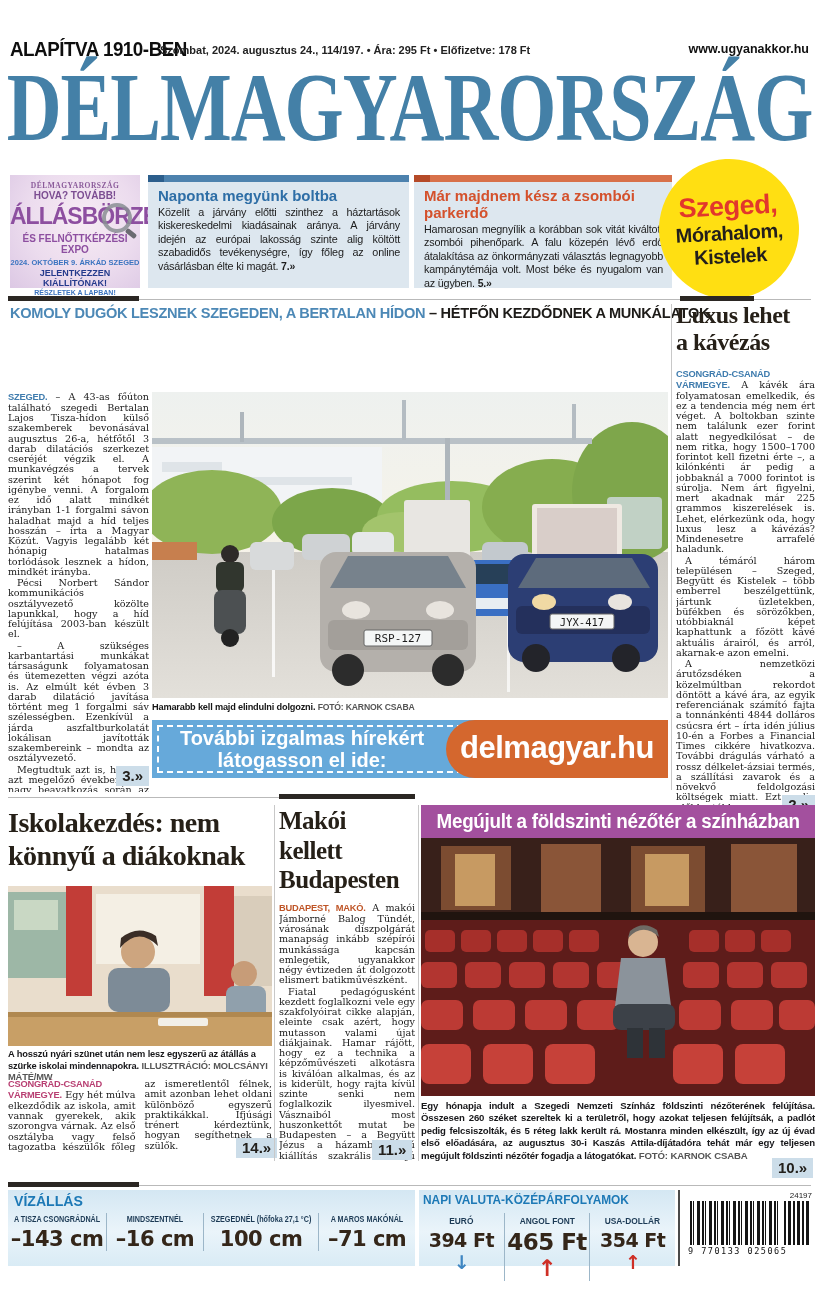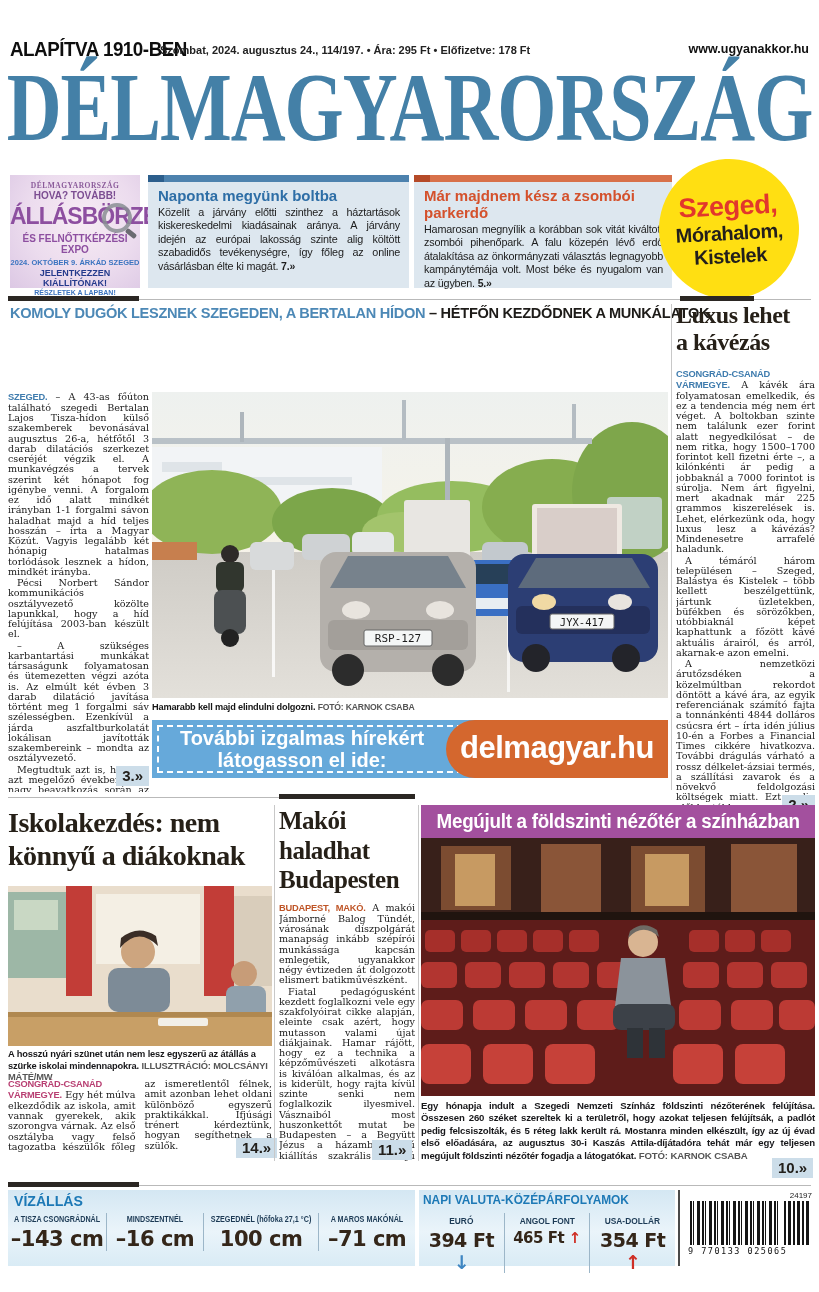--- a/index.html
+++ b/index.html
@@ -259,21 +259,21 @@
 
   <div class="abs vrule" style="left:671px;top:304px;height:486px;"></div>
 
   <div class="abs coffee">
     <div class="ctitle">
       <div>Luxus lehet</div>
       <div>a kávézás</div>
     </div>
     <div class="cbody serifbody">
       <p><span class="loc blue">CSONGRÁD-CSANÁD VÁRMEGYE.</span> <span>A kávék ára folyamatosan emelkedik, és ez a tendencia még nem ért véget. A boltokban szinte nem találunk ezer forint alatt negyedkilósat – de nem ritka, hogy 1500–1700 forintot kell fizetni érte –, a kilónkénti ár pedig a jobbaknál a 7000 forintot is súrolja. Nem árt figyelni, mert akadnak már 225 grammos kiszerelések is. Lehet, elérkezünk oda, hogy luxus lesz a kávézás? Mindenesetre arrafelé haladunk.</span></p>
-      <p class="ind">A témáról három településen – Szeged, Balástya és Kistelek – több kellett beszélgettünk, jártunk üzletekben, büfékben és sörözőkben, utóbbiaknál képet kaphattunk a főzött kávé aktuális árairól, és arról, akarnak-e azon emelni.</p>
+      <p class="ind">A témáról három településen – Szeged, Begyütt és Kistelek – több emberrel beszélgettünk, jártunk üzletekben, büfékben és sörözőkben, utóbbiaknál képet kaphattunk a főzött kávé aktuális árairól, és arról, akarnak-e azon emelni.</p>
       <p class="ind">A nemzetközi árutőzsdéken a közelmúltban rekordot döntött a kávé ára, az egyik referenciának számító fajta a tonnánkénti 4844 dolláros csúcsra ért – írta idén július 10-én a Forbes a Financial Times cikkére hivatkozva. További drágulás várható a rossz délkelet-ázsiai termés, a szállítási zavarok és a növekvő feldolgozási költségek miatt. Ezt pedig előbb-utóbb minden „koffeinfüggő” zsebe megérzi.</p>
       <span class="refbox" style="right:0;bottom:2px;">2.»</span>
     </div>
   </div>
 
   <div class="abs rule" style="left:8px;top:797px;width:407px;"></div>
   <div class="abs rulethick" style="left:279px;top:794px;width:136px;"></div>
 
   <div class="abs stitle school-title">
     <div>Iskolakezdés: nem</div>
@@ -305,21 +305,21 @@
   <div class="abs school-text serifbody">
     <p><span class="loc mag">CSONGRÁD-CSANÁD VÁRMEGYE.</span> <span>Egy hét múlva elkezdődik az iskola, amit vannak gyerekek, akik szorongva várnak. Az első osztályba vagy felső tagozatba készülők főleg az ismeretlentől félnek, amit azonban lehet oldani különböző egyszerű praktikákkal. Ifjúsági trénert kérdeztünk, hogyan segíthetnek a szülők.</span></p>
   </div>
   <div class="abs school-cap"><span>A hosszú nyári szünet után nem lesz egyszerű az átállás a szürke iskolai mindennapokra.</span> <span style="color:#555;">ILLUSZTRÁCIÓ: MOLCSÁNYI MÁTÉ/MW</span></div>
   <span class="refbox" style="left:236px;top:1138px;">14.»</span>
 
   <div class="abs vrule" style="left:274px;top:805px;height:356px;"></div>
 
   <div class="abs stitle batik-title">
     <div>Makói</div>
-    <div>haladhat</div>
+    <div>kellett</div>
     <div>Budapesten</div>
   </div>
   <div class="abs batik-body serifbody">
     <p><span class="loc org">BUDAPEST, MAKÓ.</span> <span>A makói Jámborné Balog Tündét, városának díszpolgárát manapság inkább szépírói munkássága kapcsán emlegetik, ugyanakkor négy évtizeden át dolgozott elismert batikművészként.</span></p>
     <p class="ind">Fiatal pedagógusként kezdett foglalkozni vele egy szakfolyóirat cikke alapján, eleinte csak azért, hogy mutasson valami újat diákjainak. Hamar rájött, hogy ez a technika a képzőművészeti alkotásra is kiválóan alkalmas, és az is kiderült, hogy rajta kívül szinte senki nem foglalkozik ilyesmivel. Vásznaiból most huszonkettőt mutat be Budapesten – a Begyütt Jézus a házamba című kiállítás szakrális témájú alkotásaiba enged bepillantást.</p>
   </div>
   <span class="refbox" style="left:372px;top:1140px;">11.»</span>
 
   <div class="abs vrule" style="left:418px;top:805px;height:356px;"></div>
 
@@ -416,21 +416,21 @@
 
   <div class="abs fpanel" style="left:419px;width:256px;">
     <div class="ftitle" style="position:absolute;left:4px;top:2px;font-size:13.5px;"><span class="cond" style="transform:scaleX(.88);">NAPI VALUTA-KÖZÉPÁRFOLYAMOK</span></div>
     <div class="fcells">
       <div class="fcell">
         <div class="flabel" style="font-size:9.5px;">EURÓ</div>
         <div class="fvalue" style="font-size:19px;"><span>394 Ft</span> <span class="arrow-down">↓</span></div>
       </div>
       <div class="fcell">
         <div class="flabel" style="font-size:9.5px;">ANGOL FONT</div>
-        <div class="fvalue" style="font-size:15px;"><span>465 Ft</span> <span class="arrow-up">↑</span></div>
+        <div class="fvalue" style="font-size:23px;"><span>465 Ft</span> <span class="arrow-up">↑</span></div>
       </div>
       <div class="fcell">
         <div class="flabel" style="font-size:9.5px;">USA-DOLLÁR</div>
         <div class="fvalue" style="font-size:19px;"><span>354 Ft</span> <span class="arrow-up">↑</span></div>
       </div>
     </div>
   </div>
 
   <div class="abs" style="left:678px;top:1190px;width:2px;height:76px;background:#4a4a4a;"></div>
 

